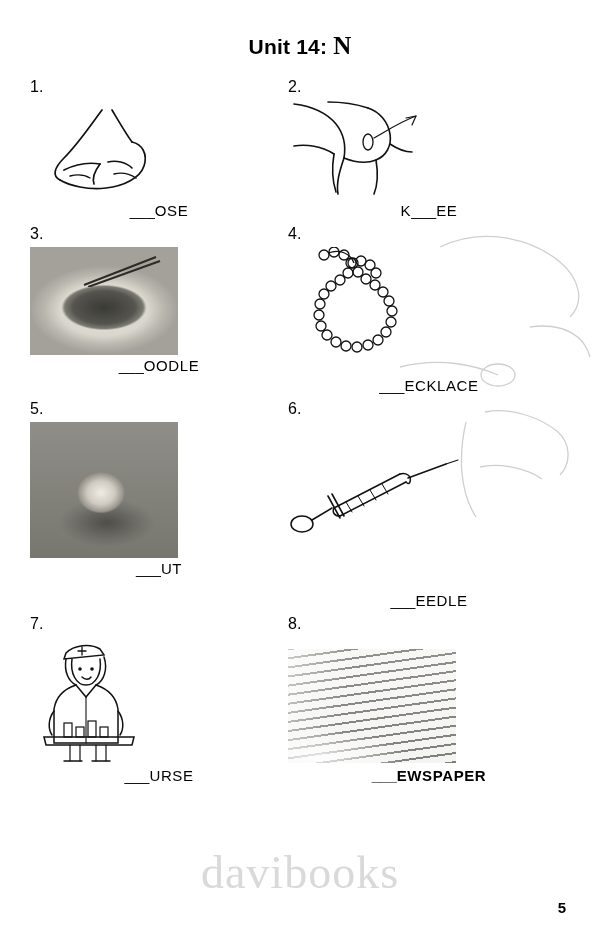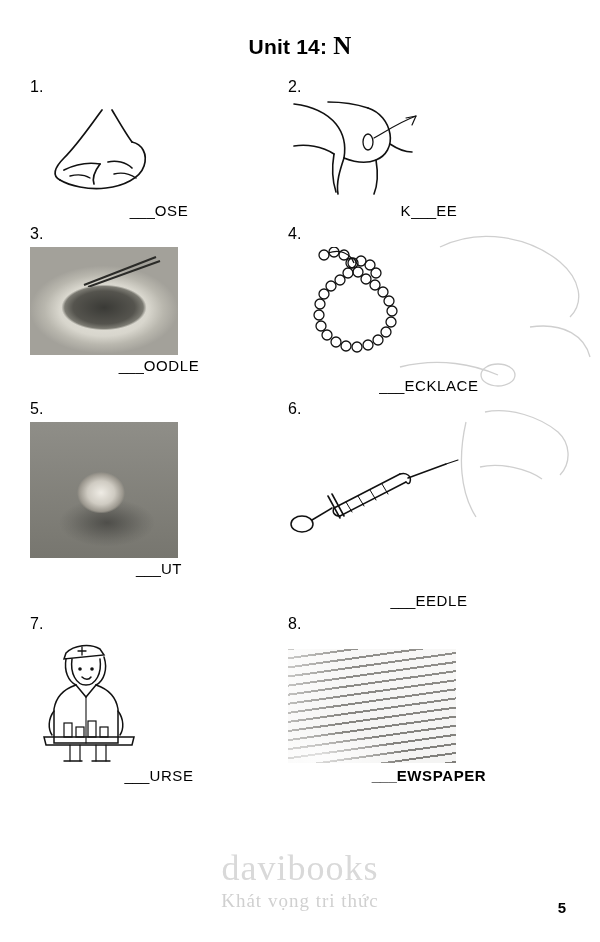--- a/index.html
+++ b/index.html
@@ -102,21 +102,21 @@
   .watermark {
     position: absolute;
     left: 0;
     right: 0;
     top: 818px;
     text-align: center;
     pointer-events: none;
   }
   .wm-main {
     font-family: "Liberation Serif", serif;
-    font-size: 36px;
+    font-size: 46px;
     color: #d9d9d9;
     letter-spacing: 1px;
     line-height: 1;
   }
   .wm-sub {
     font-family: "Liberation Serif", serif;
     font-size: 19px;
     color: #d0d0d0;
     letter-spacing: 1px;
     margin-top: 4px;
@@ -372,18 +372,17 @@
             </div>
         </div>
         <div class="answer" style="margin-top:4px;font-weight:bold;"><span class="blank">___</span><span>EWSPAPER</span></div>
       </div>
     </div>
 
   </div>
 
   <div class="watermark">
     <div class="wm-main">davibooks</div>
-    <div class="wm-sub">Khát vọng tri thức</div>
   </div>
 
   <div class="page-number">5</div>
 
 </div>
 
 </body></html>

